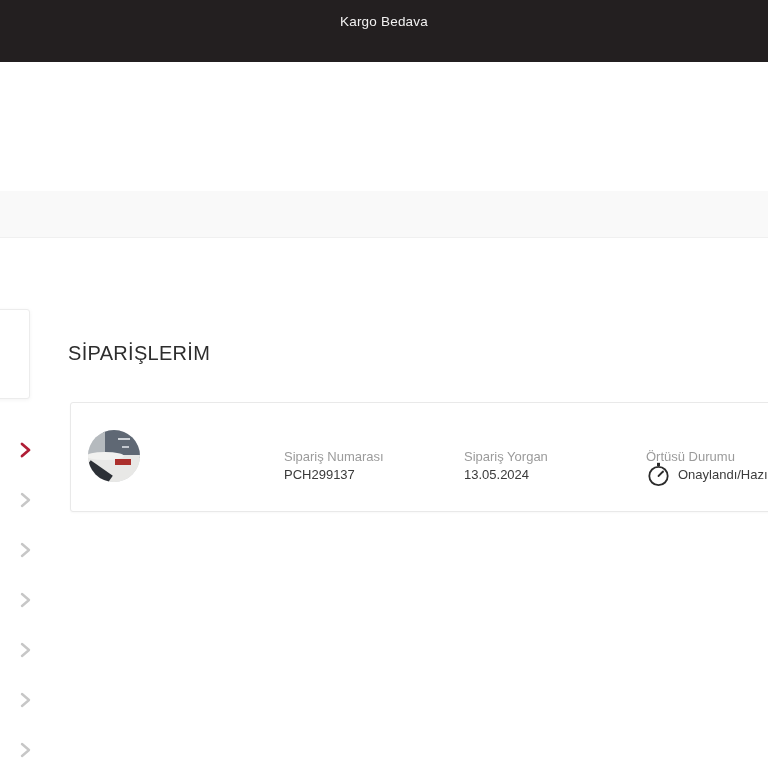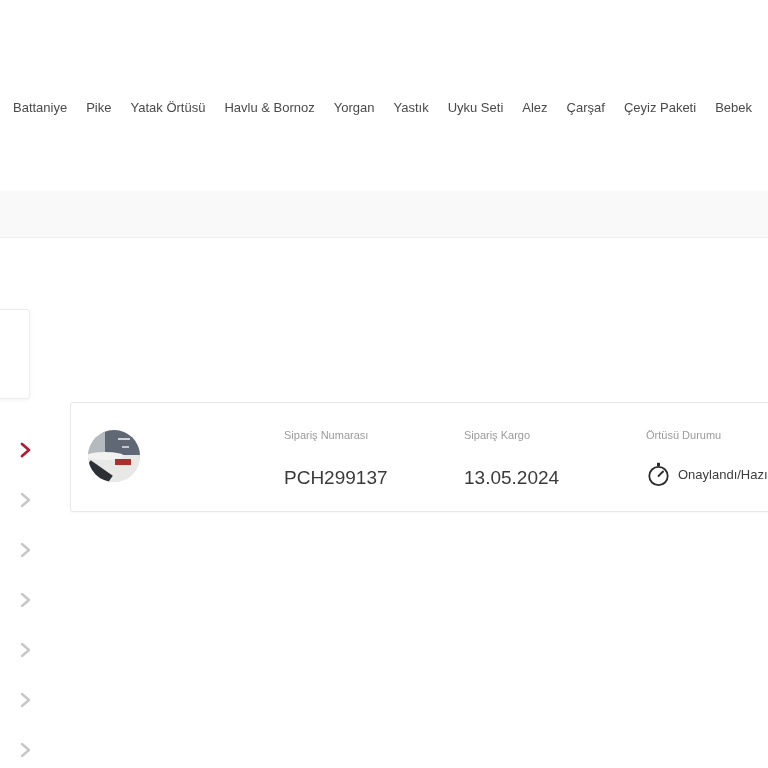--- a/index.html
+++ b/index.html
@@ -53,79 +53,69 @@
   .t-spec2{left:66%;top:30%;width:12%;height:2px;background:#c3c8cf;}
   .t-bed{left:0;top:48%;width:100%;height:52%;background:#e8e8e6;}
   .t-fold{left:-4%;top:42%;width:74%;height:16%;background:#f2f2f0;border-radius:50%;}
   .t-tag{left:52%;top:55%;width:30%;height:13%;background:#ab2f2c;}
   .t-corner{left:-12%;bottom:-12%;width:52%;height:42%;background:#2c3036;transform:rotate(35deg);}
 
   .field{position:absolute;top:0;height:100%;}
   .field-number{left:213px;}
   .field-date{left:393px;}
   .field-status{left:575px;}
-  .field .label{position:absolute;top:26px;left:0;font-size:11px;color:var(--label-gray,#9b9b9b);white-space:nowrap;}
-  .field .value{position:absolute;top:64px;left:0;font-size:19px;color:var(--text-dark,#3a3a3a);white-space:nowrap;}
+  .field .label{position:absolute;top:46px;left:0;font-size:13px;color:var(--label-gray,#9b9b9b);white-space:nowrap;}
+  .field .value{position:absolute;top:64px;left:0;font-size:13px;color:var(--text-dark,#3a3a3a);white-space:nowrap;}
 
   .status-row{position:absolute;top:58px;left:0;display:flex;align-items:center;gap:7px;white-space:nowrap;}
   .status-row .status-text{font-size:13px;color:#3c3c3c;}
   .stopwatch{width:25px;height:27px;color:#2b2b2b;}
 
   
   .chev{position:absolute;left:19px;width:13px;height:16px;cursor:pointer;
     color:var(--chevron-gray,#c7c7c7);}
   .chev.active{color:var(--accent-red,#b01e36);}
   .chev svg{display:block;}
 </style>
 </head>
 <body>
 
 <div class="stage">
 
+  <div class="topbar">
+    <div class="topbar-text">Kargo Bedava</div>
+  </div>
 
-  <nav class="catnav">
-    <a>Battaniye</a>
-    <a>Pike</a>
-    <a>Yatak Örtüsü</a>
-    <a>Havlu &amp; Bornoz</a>
-    <a>Yorgan</a>
-    <a>Yastık</a>
-    <a>Uyku Seti</a>
-    <a>Alez</a>
-    <a>Çarşaf</a>
-    <a>Çeyiz Paketi</a>
-    <a>Bebek</a>
-
-  </nav>
 
   <div class="band"></div>
 
   <div class="side-panel"></div>
 
+  <h1 class="page-title">SİPARİŞLERİM</h1>
 
   <div class="order-card">
 
     <div class="thumb">
       <div class="t-wall"></div>
       <div class="t-wall-light"></div>
       <div class="t-spec1"></div>
       <div class="t-spec2"></div>
       <div class="t-bed"></div>
       <div class="t-fold"></div>
       <div class="t-tag"></div>
       <div class="t-corner"></div>
     </div>
 
     <div class="field field-number">
       <span class="label">Sipariş Numarası</span>
       <span class="value">PCH299137</span>
     </div>
 
     <div class="field field-date">
-      <span class="label">Sipariş Kargo</span>
+      <span class="label">Sipariş Yorgan</span>
       <span class="value">13.05.2024</span>
     </div>
 
     <div class="field field-status">
       <span class="label">Örtüsü Durumu</span>
       <div class="status-row">
         <span class="stopwatch">
           <svg width="25" height="27" viewBox="0 0 25 27">
             <line x1="12.5" y1="1.8" x2="12.5" y2="5" stroke="currentColor" stroke-width="3"></line>
             <circle cx="12.5" cy="15" r="9.2" fill="none" stroke="currentColor" stroke-width="1.8"></circle>

